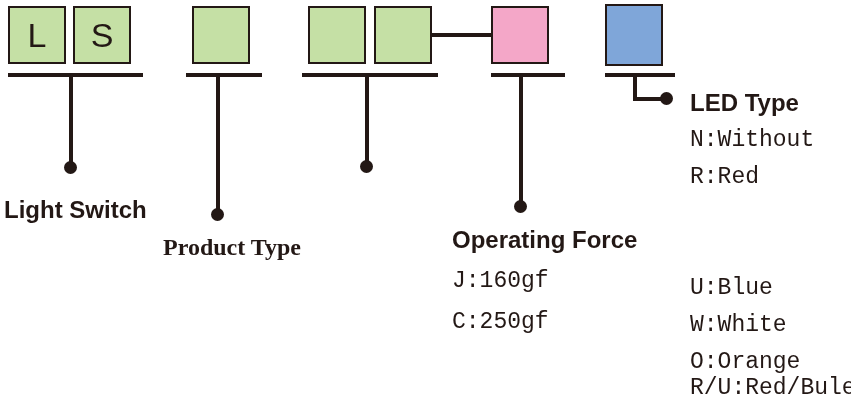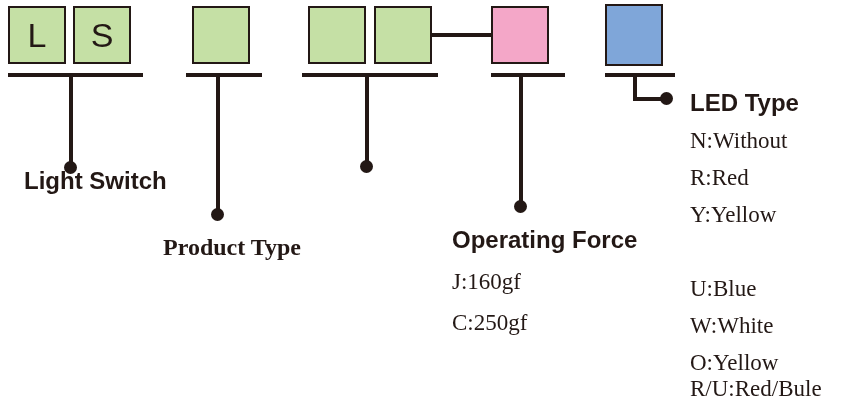--- a/index.html
+++ b/index.html
@@ -57,21 +57,21 @@
     white-space: nowrap;
     font-family: "Liberation Sans", sans-serif;
     line-height: 1;
   }
   .label-plain {
     position: absolute;
     font-size: 23px;
     font-weight: normal;
     color: #231815;
     white-space: nowrap;
-    font-family: Liberation Serif, serif;
+    font-family: Liberation Mono, monospace;
     line-height: 1;
   }
 </style>
 </head>
 <body>
 
 <div id="root">
 
   <div class="code-box" style="left:8px; top:6px; width:58px; height:58px; background:#c5e0a5;">L</div>
 
@@ -85,21 +85,21 @@
 
   <div class="hline" style="left:432px; top:33px; width:60px;"></div>
 
   <div class="code-box" style="left:491px; top:6px; width:58px; height:58px; background:#f4a7c8;"></div>
 
   <div class="code-box" style="left:605px; top:4px; width:58px; height:62px; background:#7fa6d9;"></div>
 
   <div class="rule" style="left:8px; top:73px; width:135px;"></div>
   <div class="vline" style="left:69px; top:73px; height:95px;"></div>
   <div class="dot" style="left:64px; top:161px;"></div>
-  <div class="label-bold" style="left:4px; top:169px;margin-left:20px;">Light Switch</div>
+  <div class="label-bold" style="left:4px; top:198px;">Light Switch</div>
 
   <div class="rule" style="left:186px; top:73px; width:76px;"></div>
   <div class="vline" style="left:216px; top:73px; height:140px;"></div>
   <div class="dot" style="left:211px; top:208px;"></div>
   <div class="label-bold" style="left:163px; top:235px;font-family:Liberation Serif, serif;">Product Type</div>
 
   <div class="rule" style="left:302px; top:73px; width:136px;"></div>
   <div class="vline" style="left:365px; top:73px; height:94px;"></div>
   <div class="dot" style="left:360px; top:160px;"></div>
 
@@ -110,19 +110,18 @@
   <div class="label-plain" style="left:452px; top:270px;">J:160gf</div>
   <div class="label-plain" style="left:452px; top:311px;">C:250gf</div>
 
   <div class="rule" style="left:605px; top:73px; width:70px;"></div>
   <div class="vline" style="left:633px; top:73px; height:28px;"></div>
   <div class="hline" style="left:633px; top:97px; width:33px;"></div>
   <div class="dot" style="left:660px; top:92px;"></div>
   <div class="label-bold" style="left:690px; top:91px;">LED Type</div>
   <div class="label-plain" style="left:690px; top:129px;">N:Without</div>
   <div class="label-plain" style="left:690px; top:166px;">R:Red</div>
-  <div class="label-plain" style="left:690px; top:203px;">Y:Yellow</div>
   <div class="label-plain" style="left:690px; top:277px;">U:Blue</div>
   <div class="label-plain" style="left:690px; top:314px;">W:White</div>
-  <div class="label-plain" style="left:690px; top:351px;">O:Yellow</div>
+  <div class="label-plain" style="left:690px; top:351px;">O:Orange</div>
   <div class="label-plain" style="left:690px; top:377px;">R/U:Red/Bule</div>
 
 </div>
 
 </body></html>

